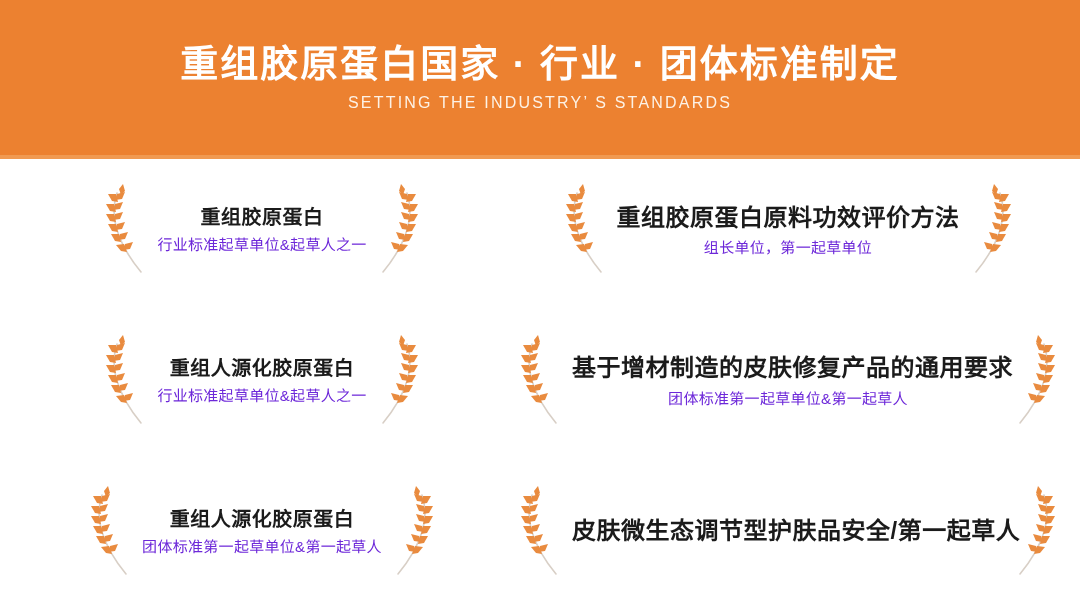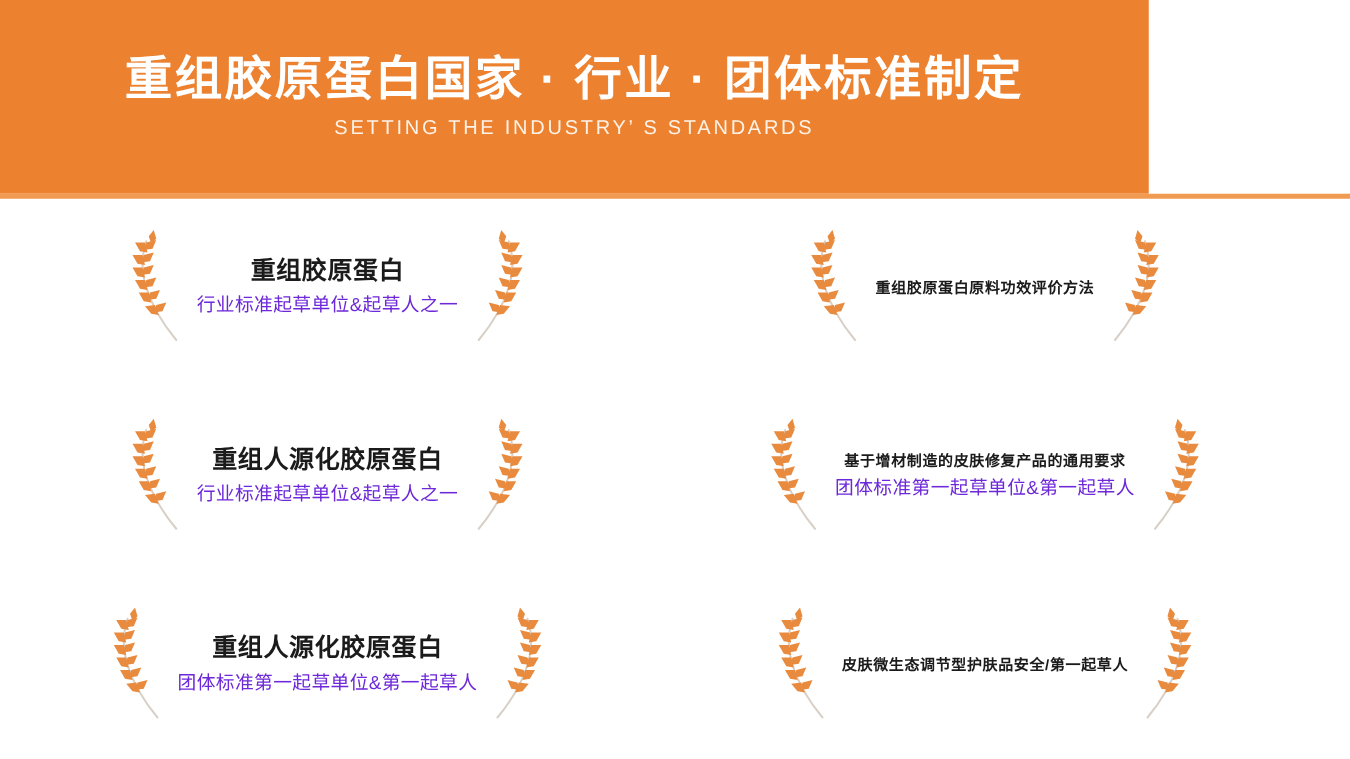--- a/index.html
+++ b/index.html
@@ -14,21 +14,21 @@
     font-family: "Liberation Sans", "DejaVu Sans", sans-serif;
     overflow: hidden;
     position: relative;
   }
 
   
   .banner {
     position: absolute;
     left: 0;
     top: 0;
-    width: 919px;
+    width: 1080px;
     height: 155px;
     background: #ec8130;
     display: flex;
     flex-direction: column;
     align-items: center;
     justify-content: center;
     box-sizing: border-box;
   }
   .banner-underline {
     position: absolute;
@@ -112,21 +112,21 @@
   .item-sub {
     color: #6d28d9;
     font-weight: normal;
     font-size: 15px;
     letter-spacing: 0.3px;
     line-height: 1.45;
     white-space: nowrap;
     margin: 3px 0 0 0;
   }
   
-  .item.col-right .item-title { font-size: 12px; text-align: center; }
+  .item.col-right .item-title { font-size: 24px; text-align: center; }
 </style>
 </head>
 <body>
 
 <div class="banner">
   <div class="banner-title">重组胶原蛋白国家 · 行业 · 团体标准制定</div>
   <div class="banner-subtitle">SETTING THE INDUSTRY’ S STANDARDS</div>
 </div>
 <div class="banner-underline"></div>
 
@@ -195,20 +195,21 @@
         <path d="M11 40 l-8 0 l4 7 l6 1 z"></path>
         <path d="M15 50 l8 -2 l-3 7 l-7 1 z"></path>
         <path d="M14 50 l-8 0 l4 7 l6 1 z"></path>
         <path d="M20 60 l8 -2 l-3 7 l-7 1 z"></path>
         <path d="M19 60 l-8 1 l5 6 l6 1 z"></path>
         <path d="M14 5 l4 -5 l2 7 l-4 4 z"></path>
       </g>
     </svg>
     <div class="item-text">
       <div class="item-title">重组胶原蛋白原料功效评价方法</div>
+      <div class="item-sub">组长单位，第一起草单位</div>
     </div>
     <svg class="laurel right" viewBox="0 0 46 92" aria-hidden="true">
       <g fill="none" stroke="#d8cfc6" stroke-width="1.6" stroke-linecap="round">
         <path d="M36 88 C26 76 17 62 12 46 C8 33 8 21 12 9"></path>
       </g>
       <g fill="#e98b3f">
         <path d="M12 10 l8 -2 l-3 7 l-7 1 z"></path>
         <path d="M11 10 l-8 0 l4 7 l6 1 z"></path>
         <path d="M10 20 l8 -2 l-3 7 l-7 1 z"></path>
         <path d="M9 20 l-8 0 l4 7 l6 1 z"></path>

